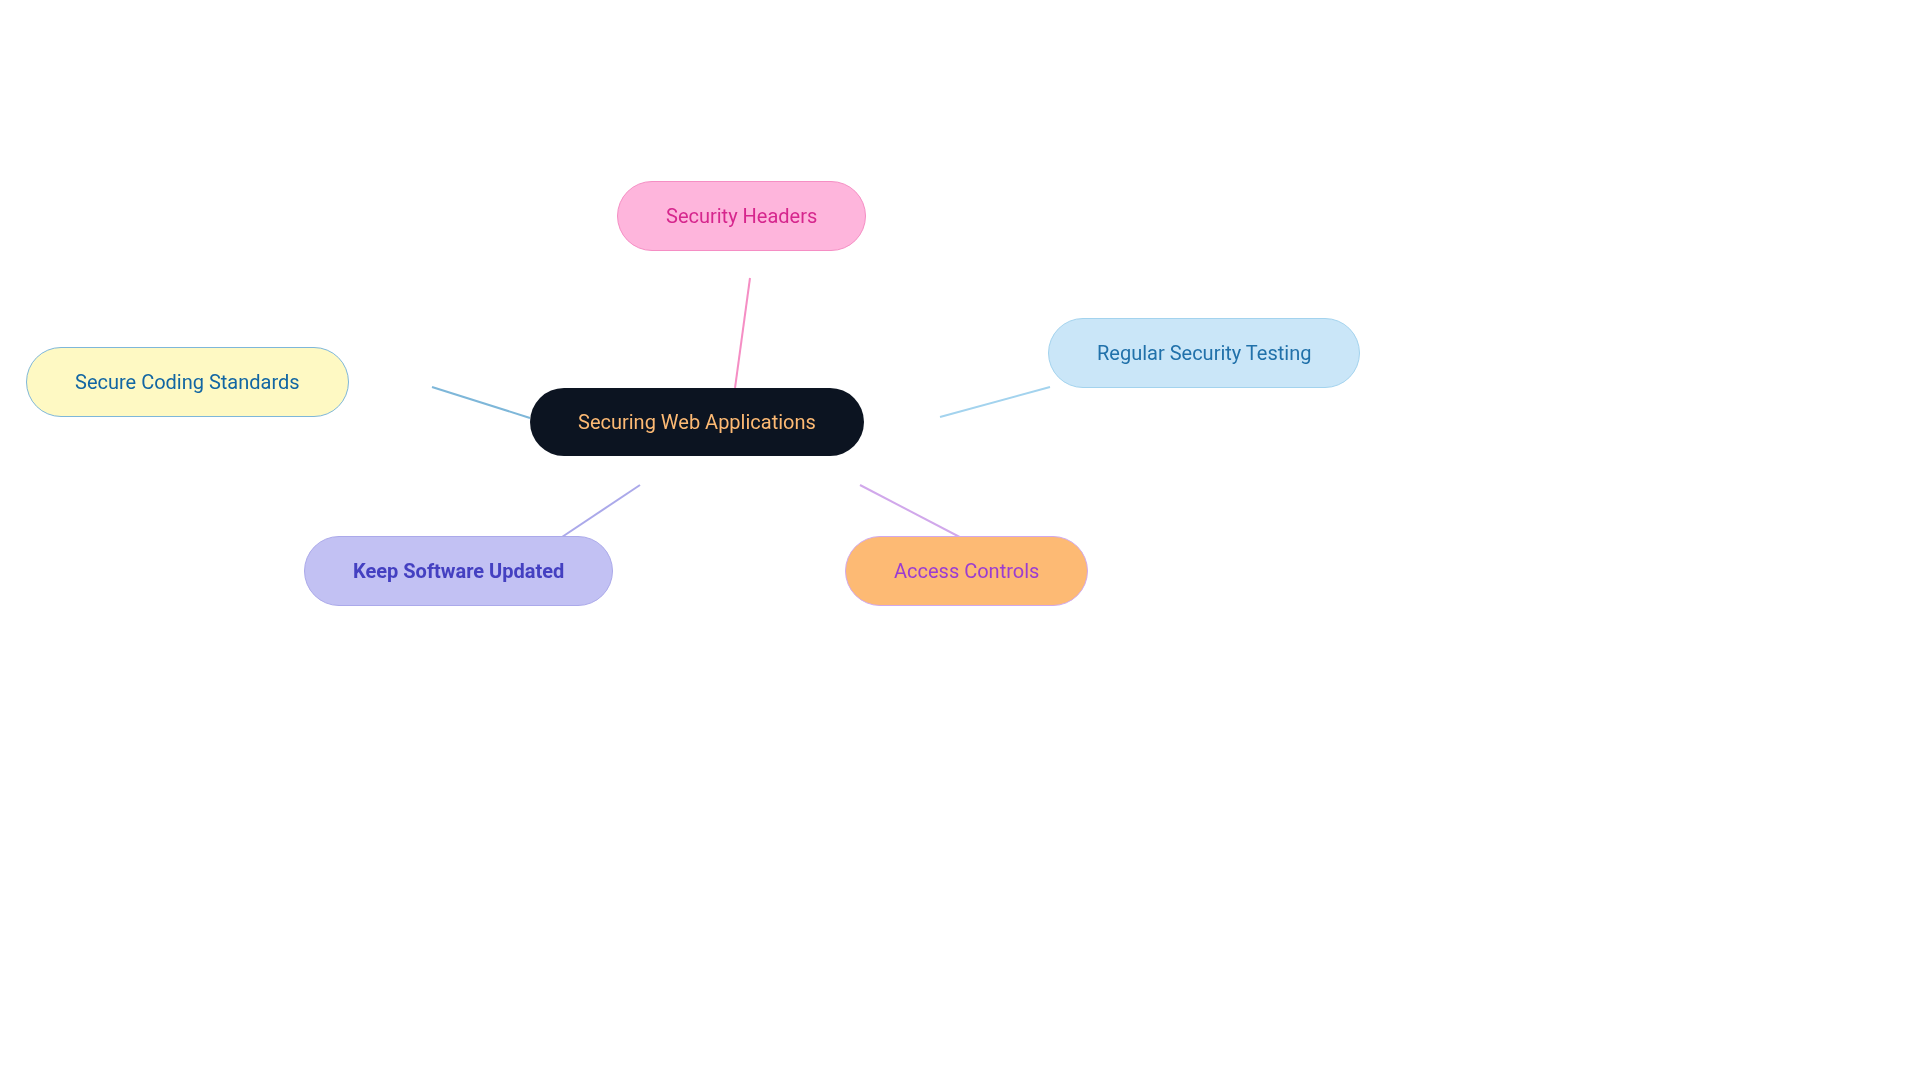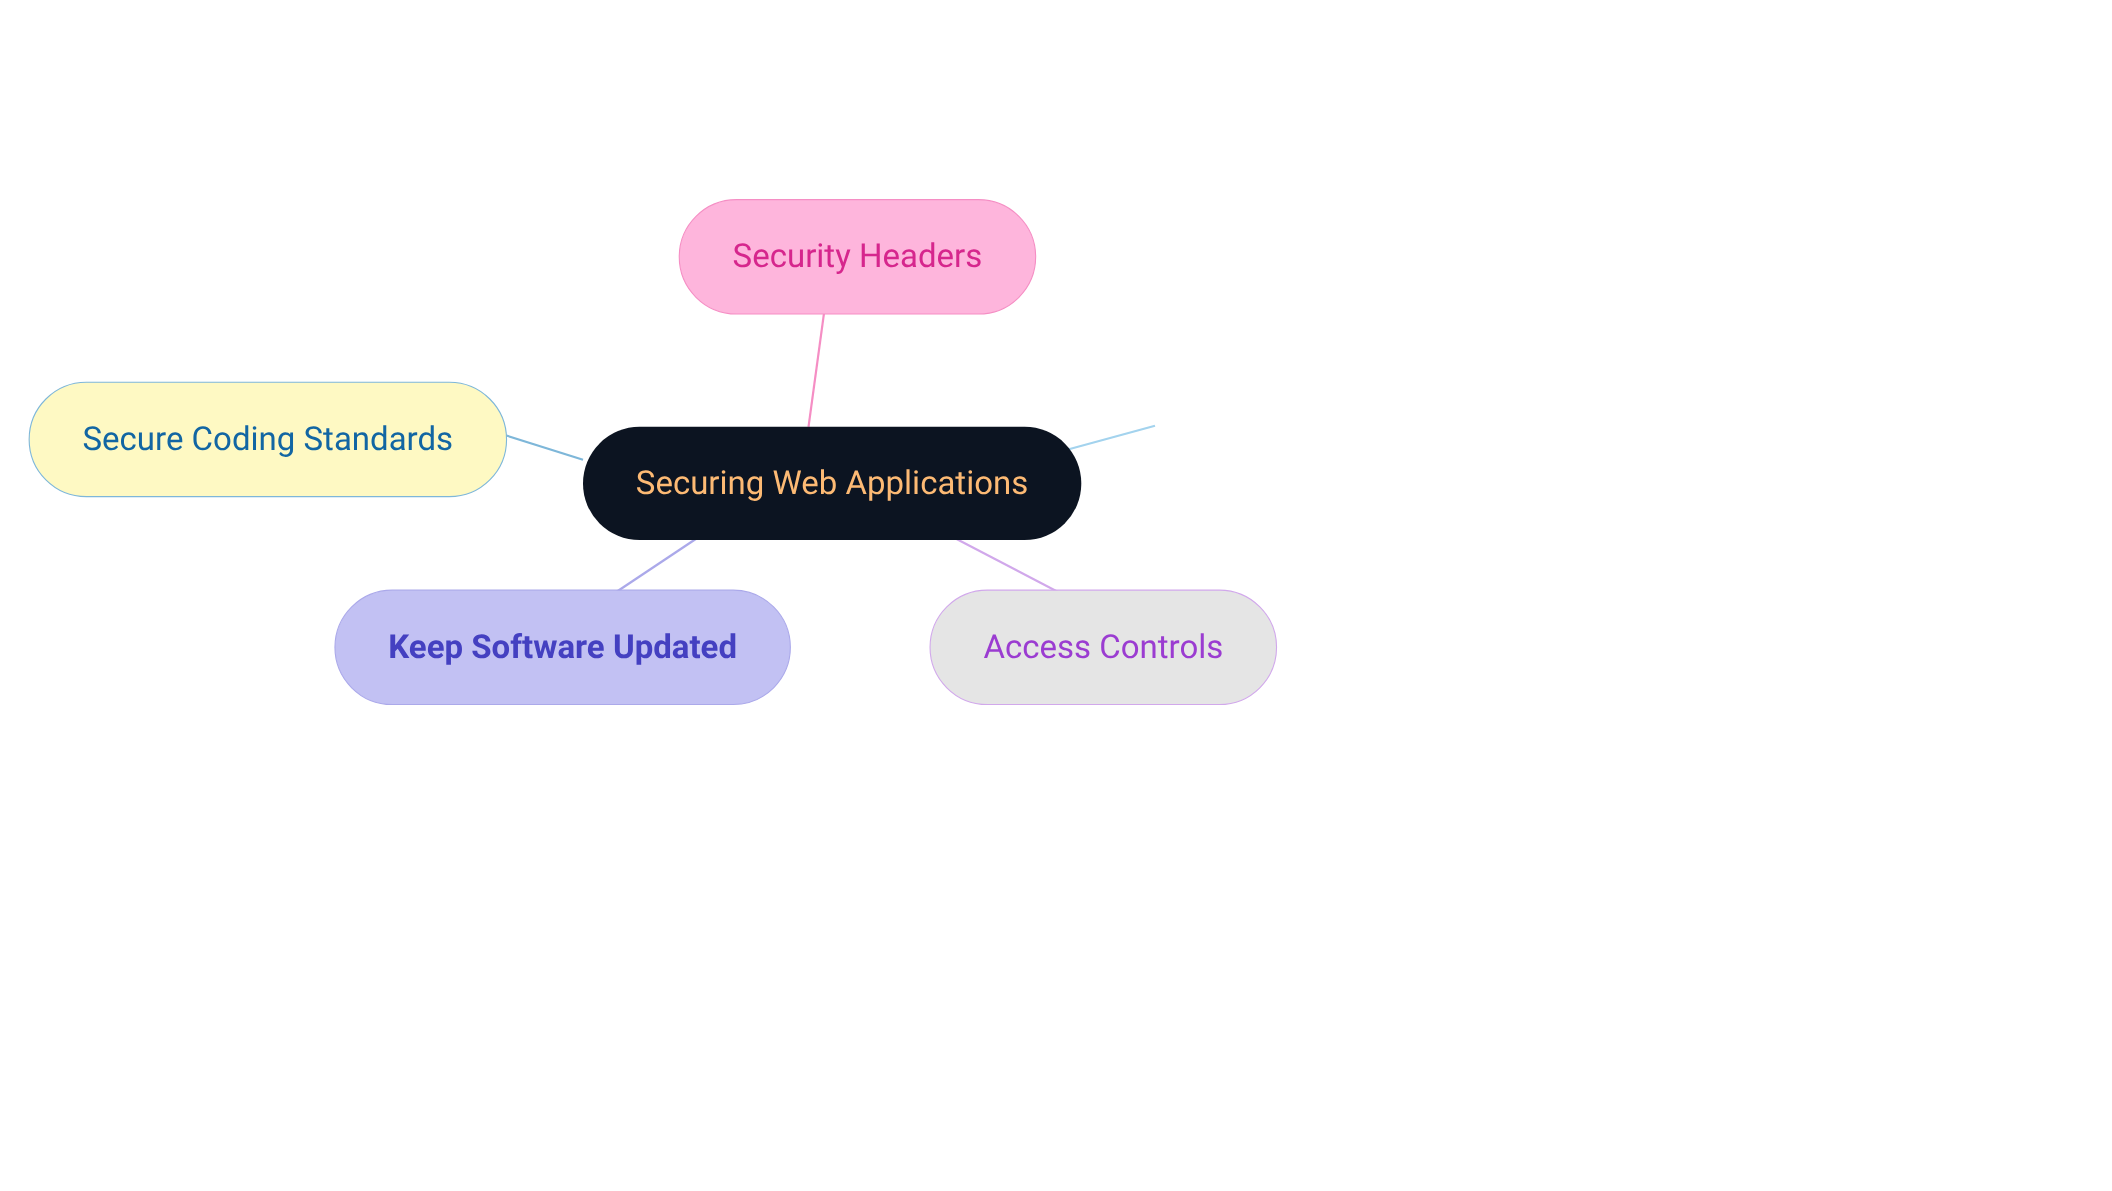--- a/index.html
+++ b/index.html
@@ -15,23 +15,23 @@
       font-family: -apple-system, BlinkMacSystemFont, 'Segoe UI', Roboto, sans-serif;
       overflow: hidden;
     }
     .diagram-container {
       position: relative;
       width: 100%;
       height: 100%;
     }
     .node {
       position: absolute;
-      padding: 34px 48px;
+      padding: 22px 48px;
       border-radius: 999px;
-      font-size: 30px;
+      font-size: 20px;
       font-weight: 400;
       white-space: nowrap;
       display: flex;
       align-items: center;
       justify-content: center;
       z-index: 2;
     }
     .center-node {
       background: #0c1421;
       color: #fdba74;
@@ -53,21 +53,21 @@
       border: 1px solid #7eb7d9;
       margin-top: 29px;
     }
     .node-purple {
       background: #c2c1f3;
       color: #4440c1;
       border: 1px solid #aba9ea;
       font-weight: bold;
     }
     .node-lightpurple {
-      background: #e5e5e5;
+      background: #fdba74;
       color: #9b3cd1;
       border: 1px solid #d1a8eb;
     }
     svg.connections {
       position: absolute;
       top: 0;
       left: 0;
       width: 100%;
       height: 100%;
       z-index: 1;
@@ -91,20 +91,23 @@
   </svg>
 
   <div class="node center-node" style="left: 530px; top: 388px;">
     <span>Securing Web Applications</span>
   </div>
 
   <div class="node node-pink" style="left: 617px; top: 181px;">
     <span>Security Headers</span>
   </div>
 
+  <div class="node node-lightblue" style="left: 1048px; top: 318px;">
+    <span>Regular Security Testing</span>
+  </div>
 
   <div class="node node-lightpurple" style="left: 845px; top: 536px;">
     <span>Access Controls</span>
   </div>
 
   <div class="node node-purple" style="left: 304px; top: 536px;">
     <span>Keep Software Updated</span>
   </div>
 
   <div class="node node-blue" style="left: 26px; top: 318px;">

